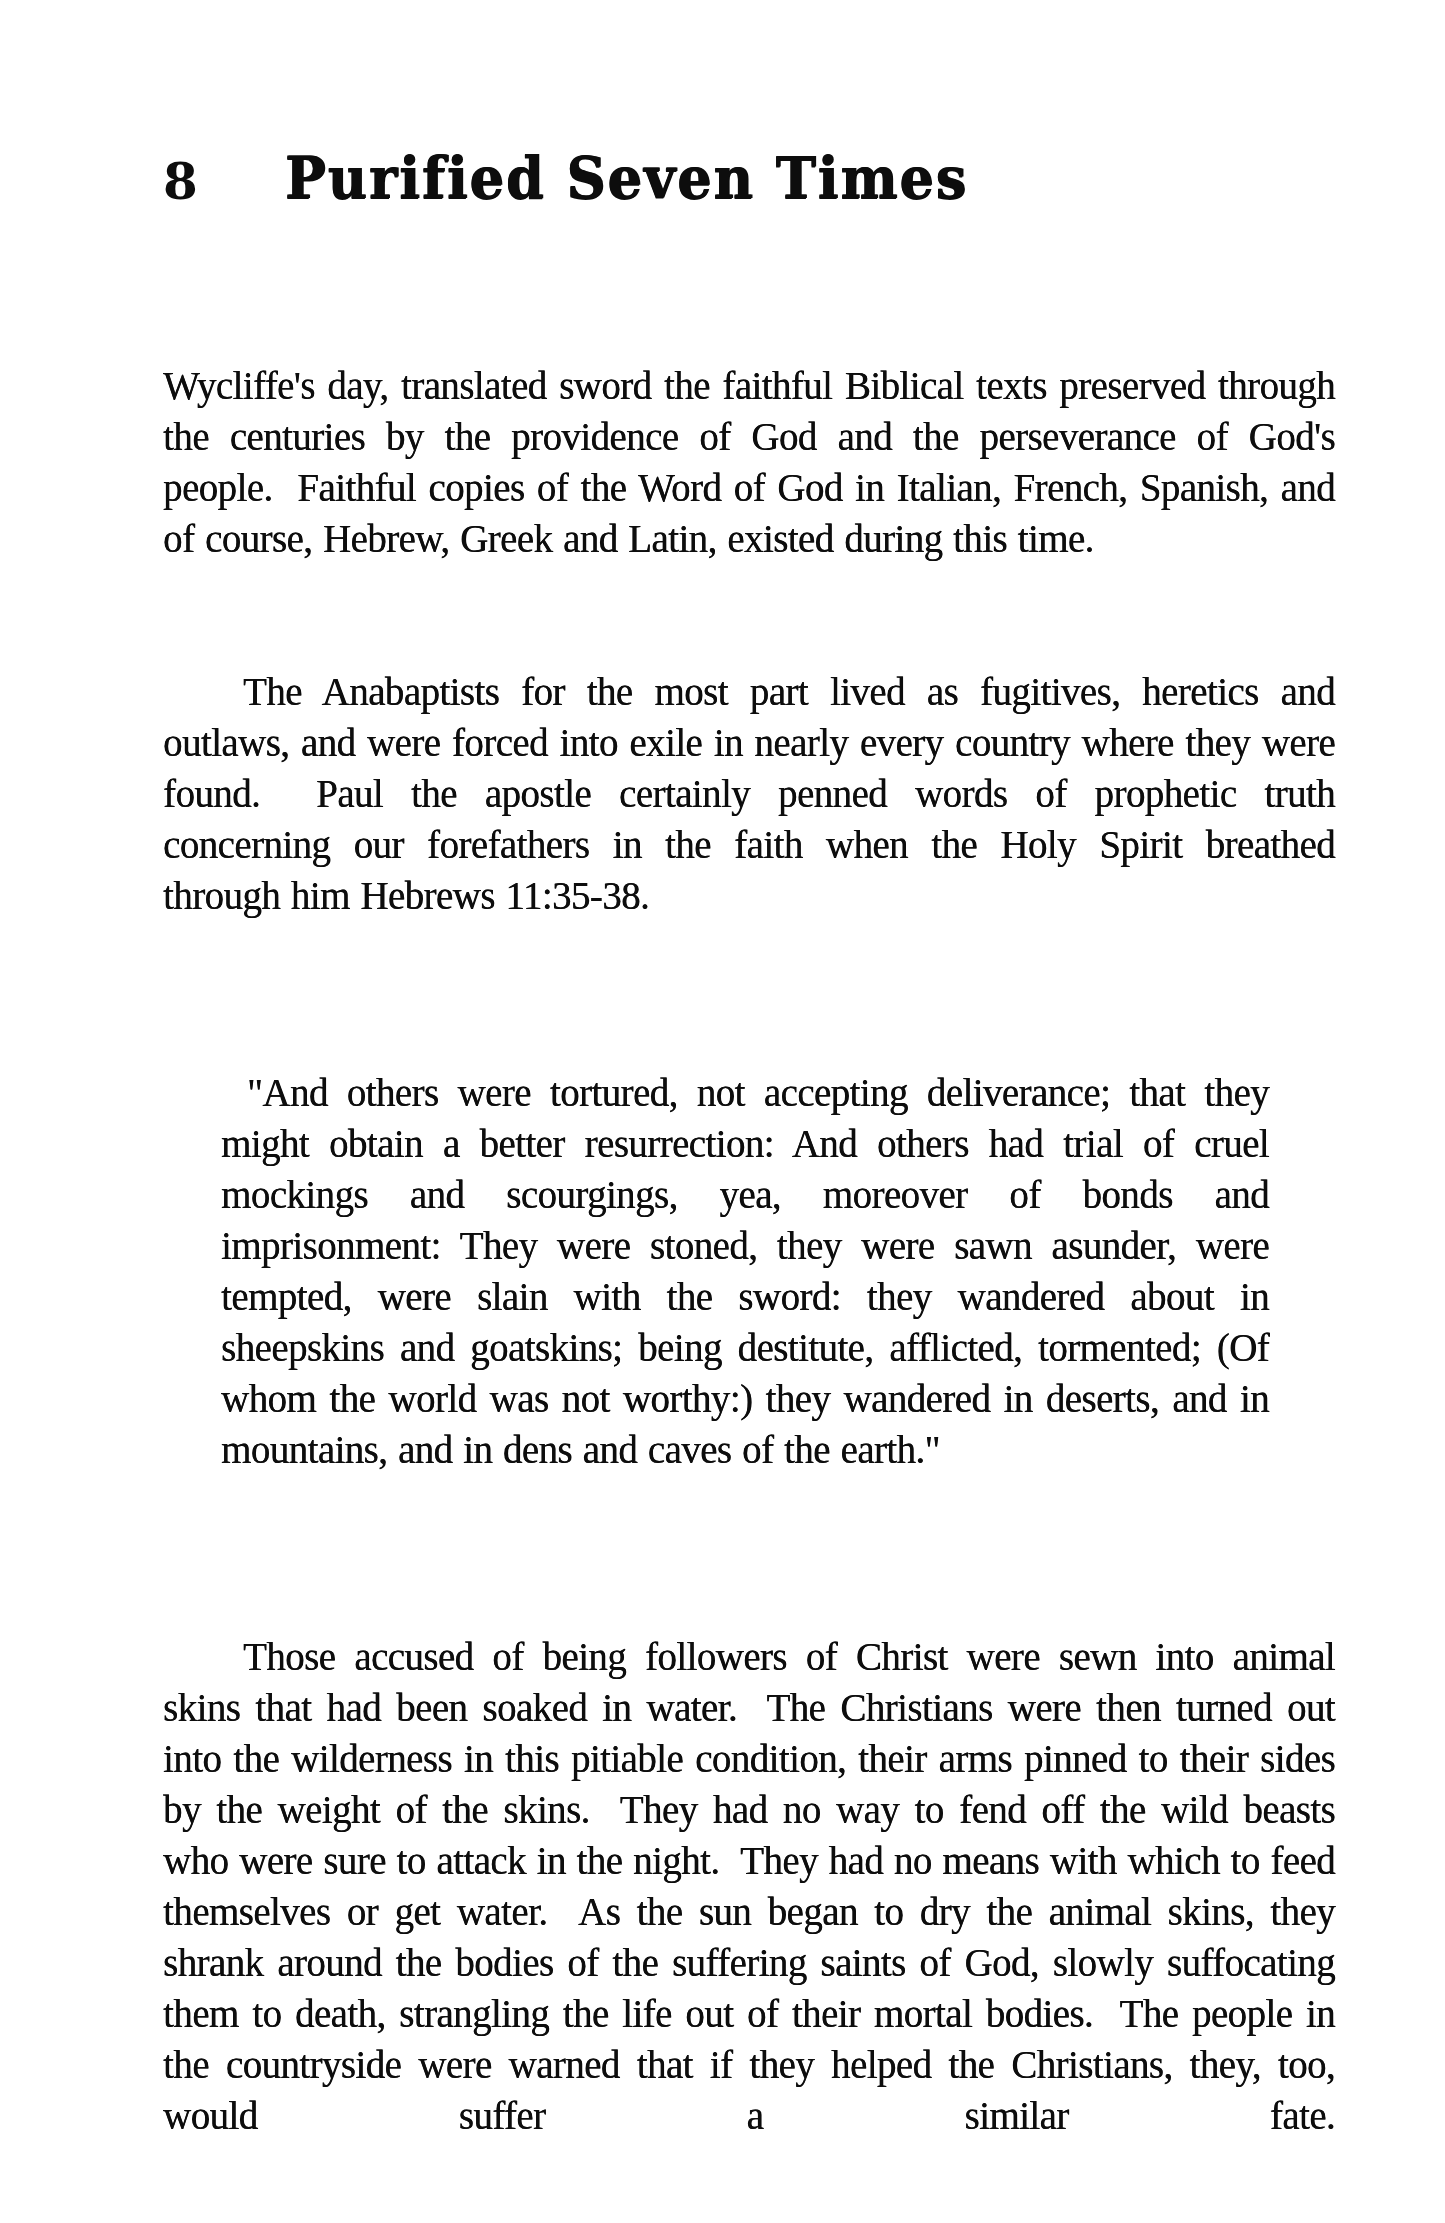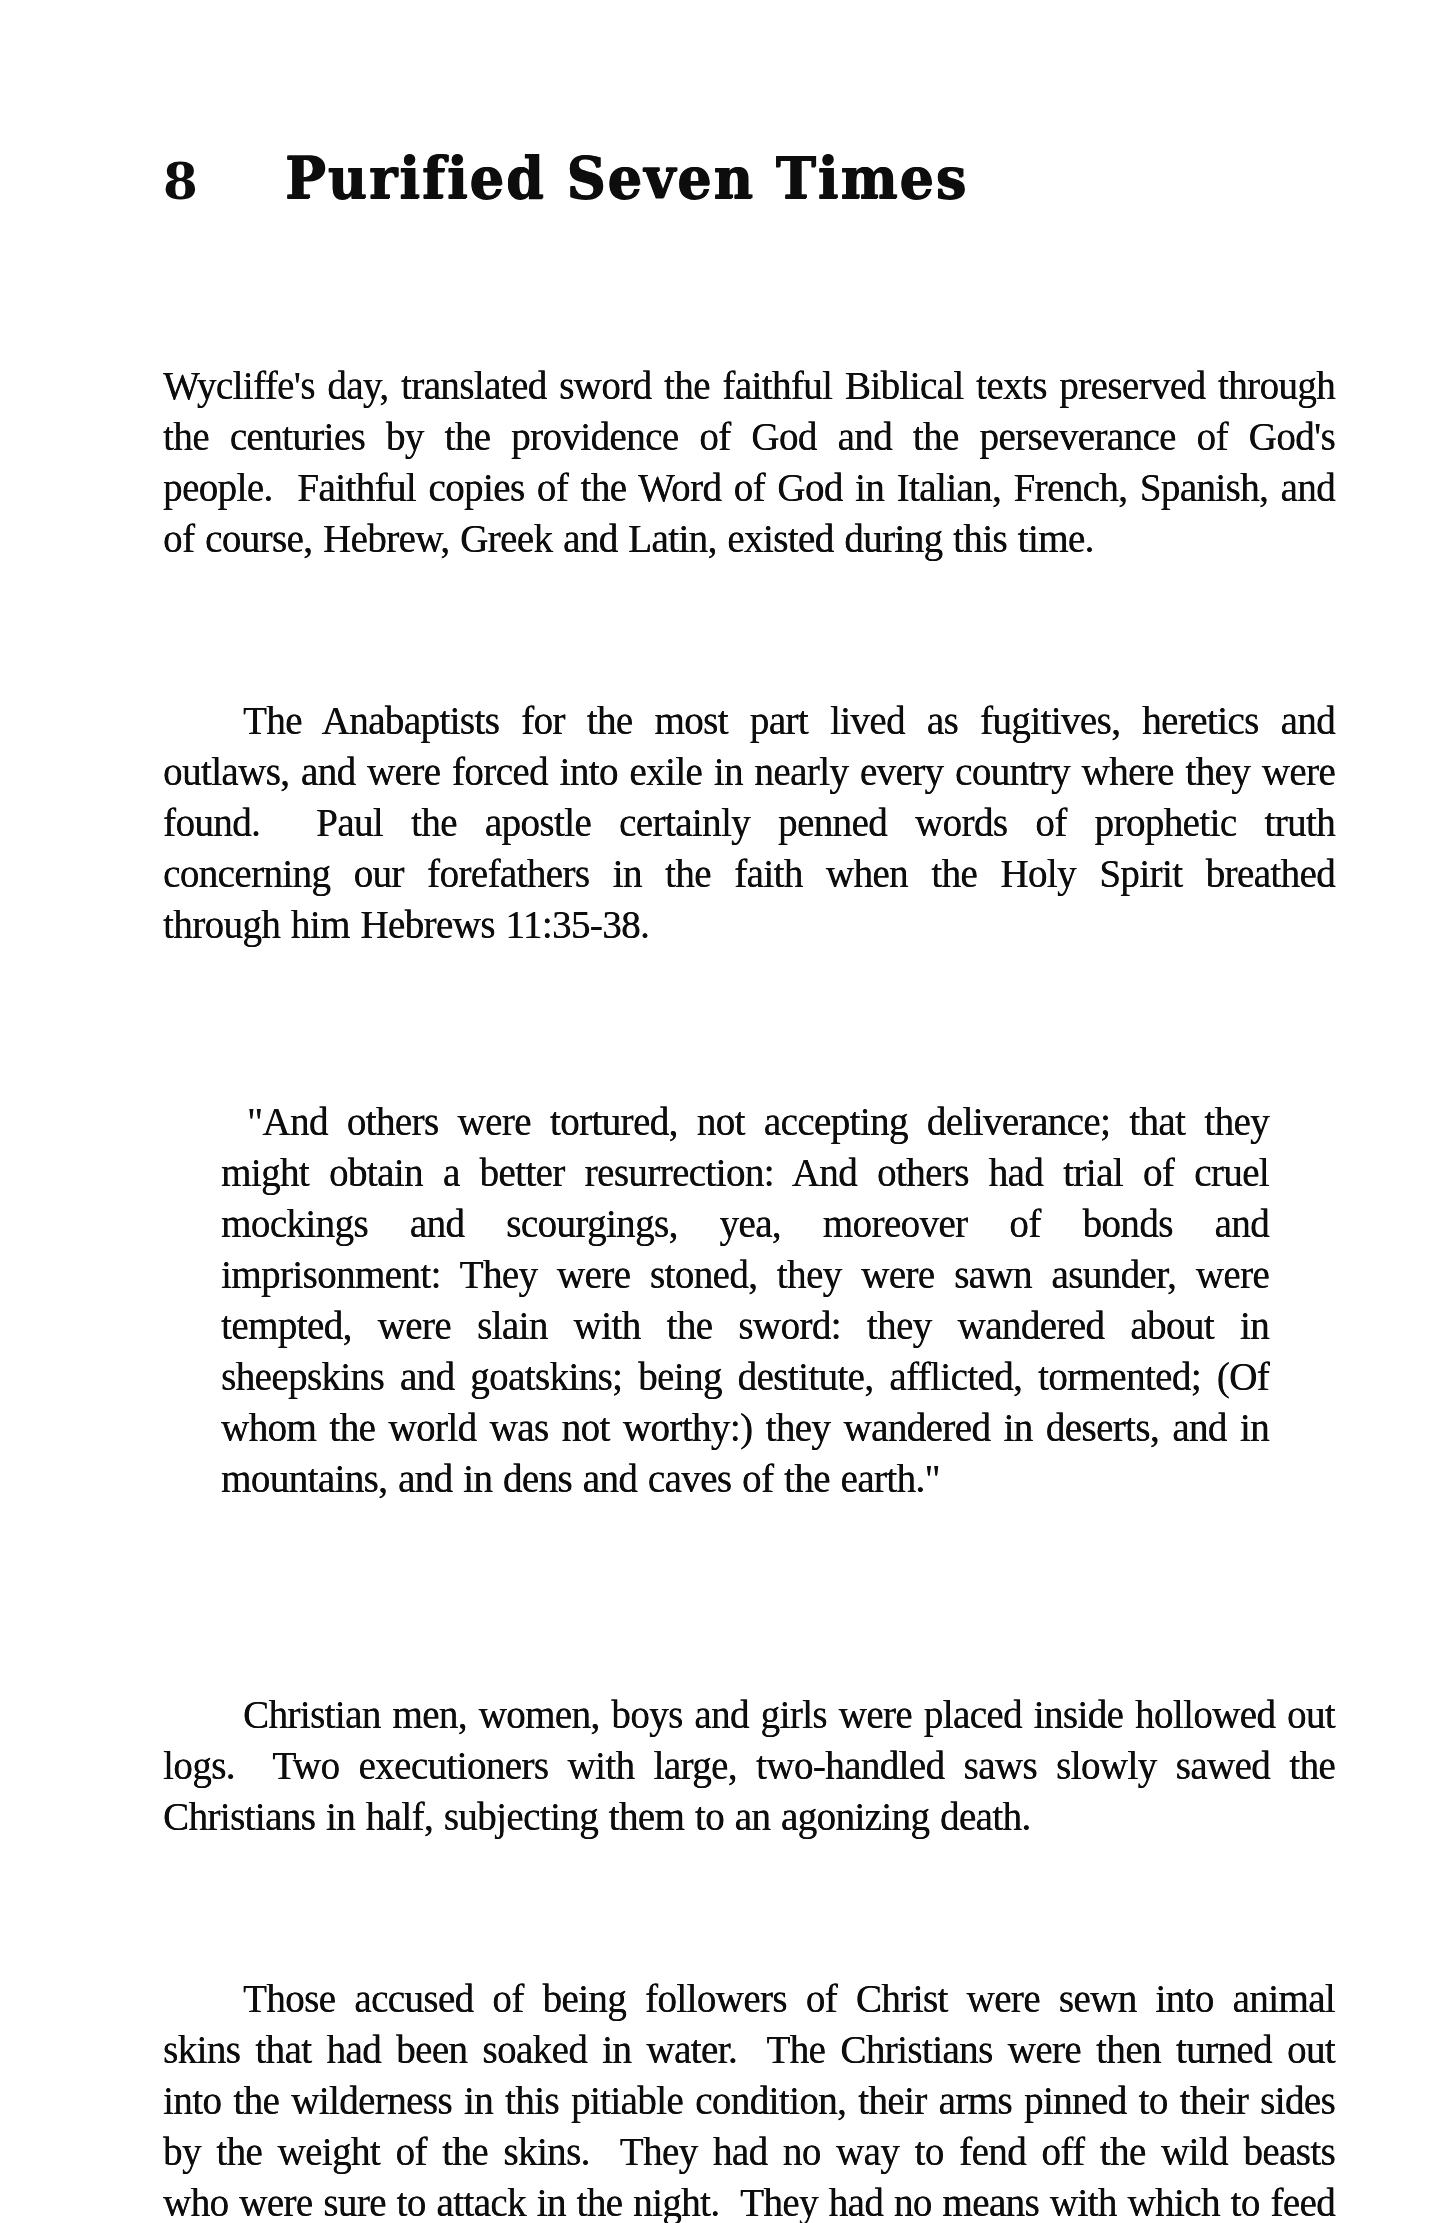--- a/index.html
+++ b/index.html
@@ -52,21 +52,20 @@
     text-justify: inter-word;
     white-space: pre-wrap; 
     word-spacing: 1.5px;
     text-shadow: 0.35px 0.35px 0 currentColor; 
   }
   .para {
     margin: 0;
   }
   .para.indent {
     text-indent: 80px;
-    margin-top: 29px;
   }
   .quote {
     margin: 44px 66px 54px 58px;
     text-indent: 26px;
   }
   .para.last-full {
     text-align-last: justify; 
   }
 </style>
 </head>
@@ -77,18 +76,17 @@
 
     <header class="page-header">
       <span class="page-number">8</span>
       <span class="running-title">Purified Seven Times</span>
     </header>
 
     <main class="page-body">
       <p class="para">Wycliffe's day, translated sword the faithful Biblical texts preserved through the centuries by the providence of God and the perseverance of God's people.  Faithful copies of the Word of God in Italian, French, Spanish, and of course, Hebrew, Greek and Latin, existed during this time.</p>
       <p class="para indent">The Anabaptists for the most part lived as fugitives, heretics and outlaws, and were forced into exile in nearly every country where they were found.  Paul the apostle certainly penned words of prophetic truth concerning our forefathers in the faith when the Holy Spirit breathed through him Hebrews 11:35-38.</p>
       <blockquote class="quote">"And others were tortured, not accepting deliverance; that they might obtain a better resurrection: And others had trial of cruel mockings and scourgings, yea, moreover of bonds and imprisonment: They were stoned, they were sawn asunder, were tempted, were slain with the sword: they wandered about in sheepskins and goatskins; being destitute, afflicted, tormented; (Of whom the world was not worthy:) they wandered in deserts, and in mountains, and in dens and caves of the earth."</blockquote>
-      <p class="para indent">Christian men, women, boys and girls were placed inside hollowed out logs.  Two executioners with large, two-handled saws slowly sawed the Christians in half, subjecting them to an agonizing death.</p>
       <p class="para indent last-full">Those accused of being followers of Christ were sewn into animal skins that had been soaked in water.  The Christians were then turned out into the wilderness in this pitiable condition, their arms pinned to their sides by the weight of the skins.  They had no way to fend off the wild beasts who were sure to attack in the night.  They had no means with which to feed themselves or get water.  As the sun began to dry the animal skins, they shrank around the bodies of the suffering saints of God, slowly suffocating them to death, strangling the life out of their mortal bodies.  The people in the countryside were warned that if they helped the Christians, they, too, would suffer a similar fate.</p>
     </main>
 
   </div>
 </div>
 
 </body></html>

